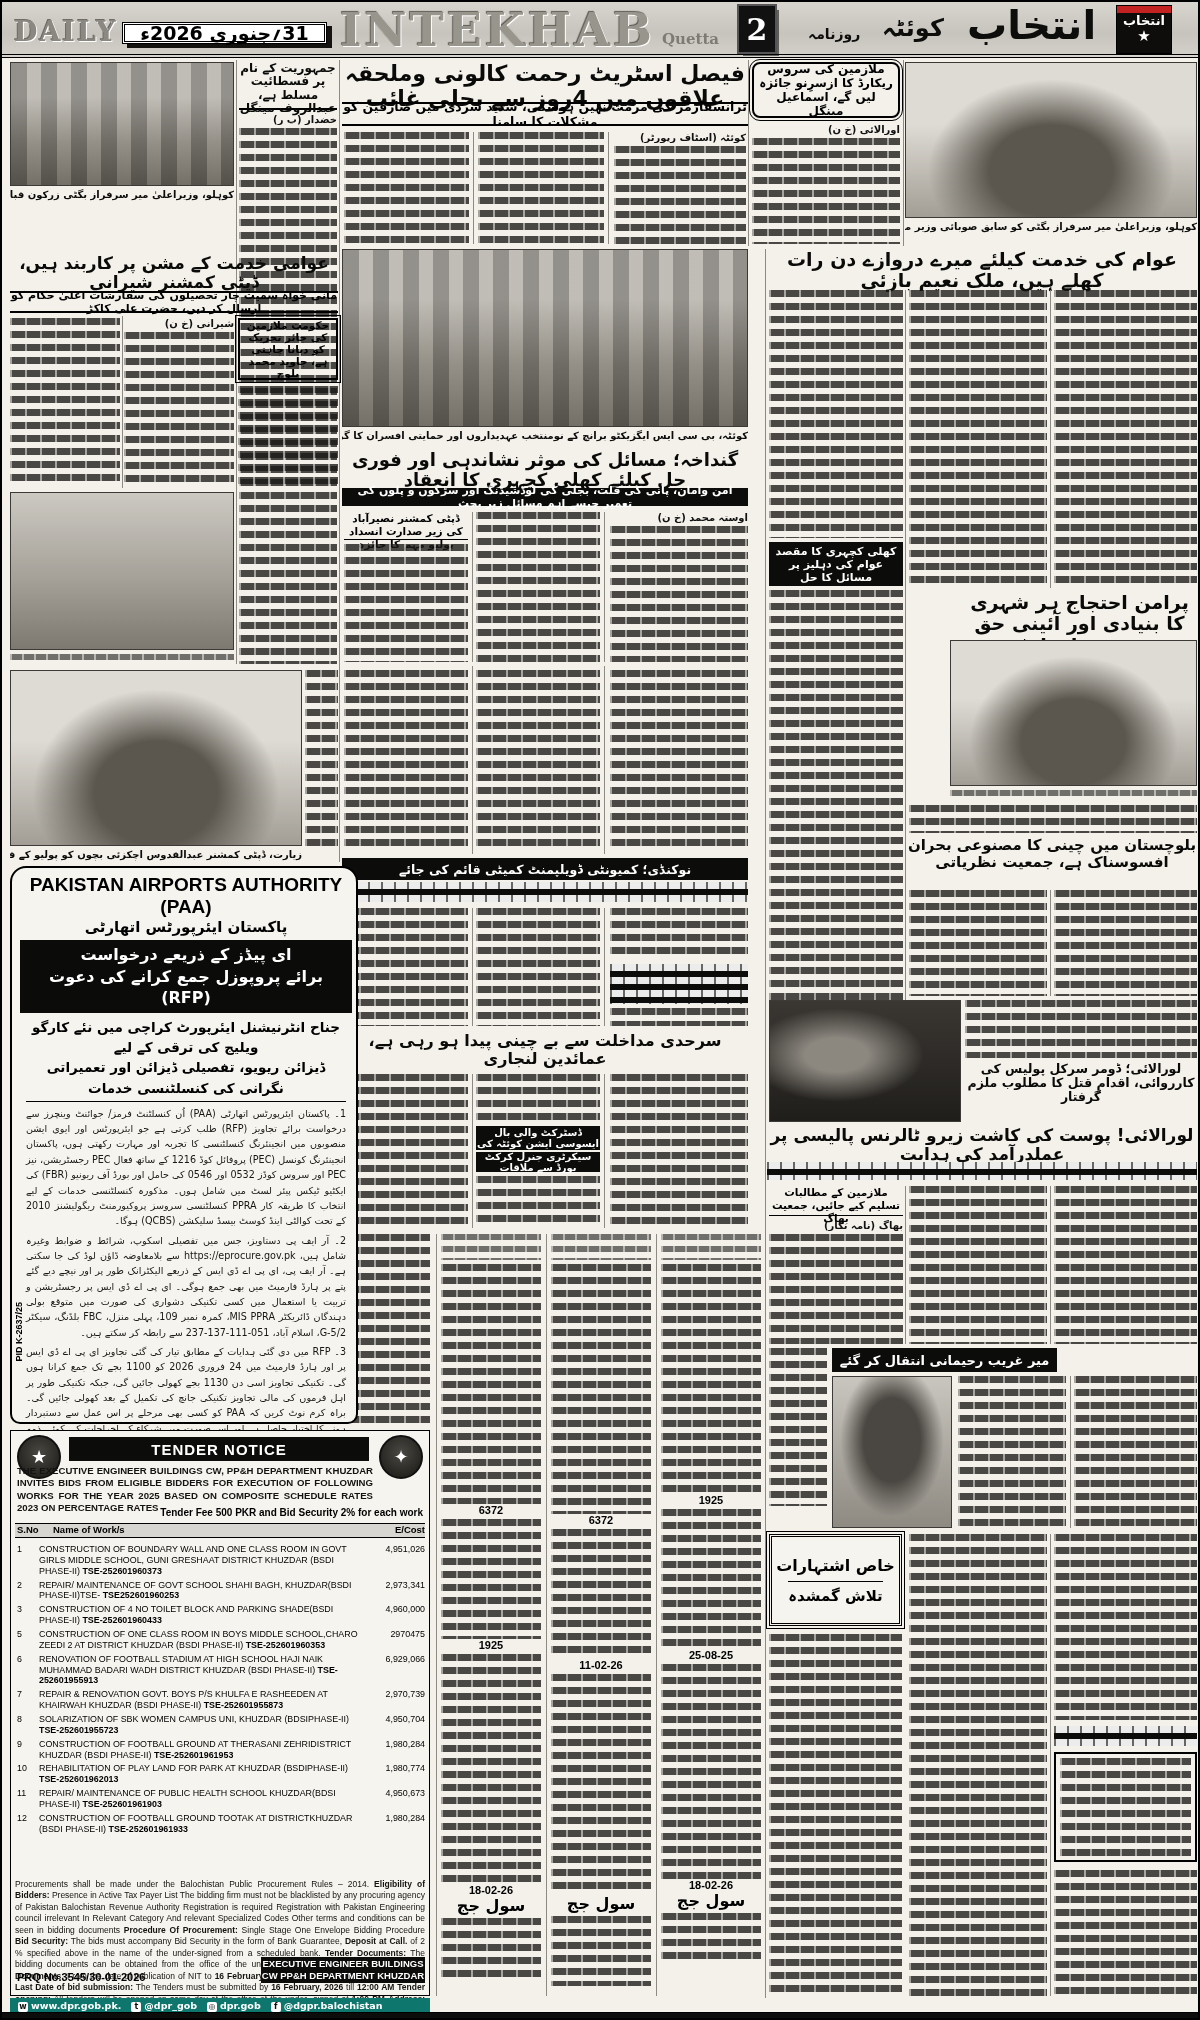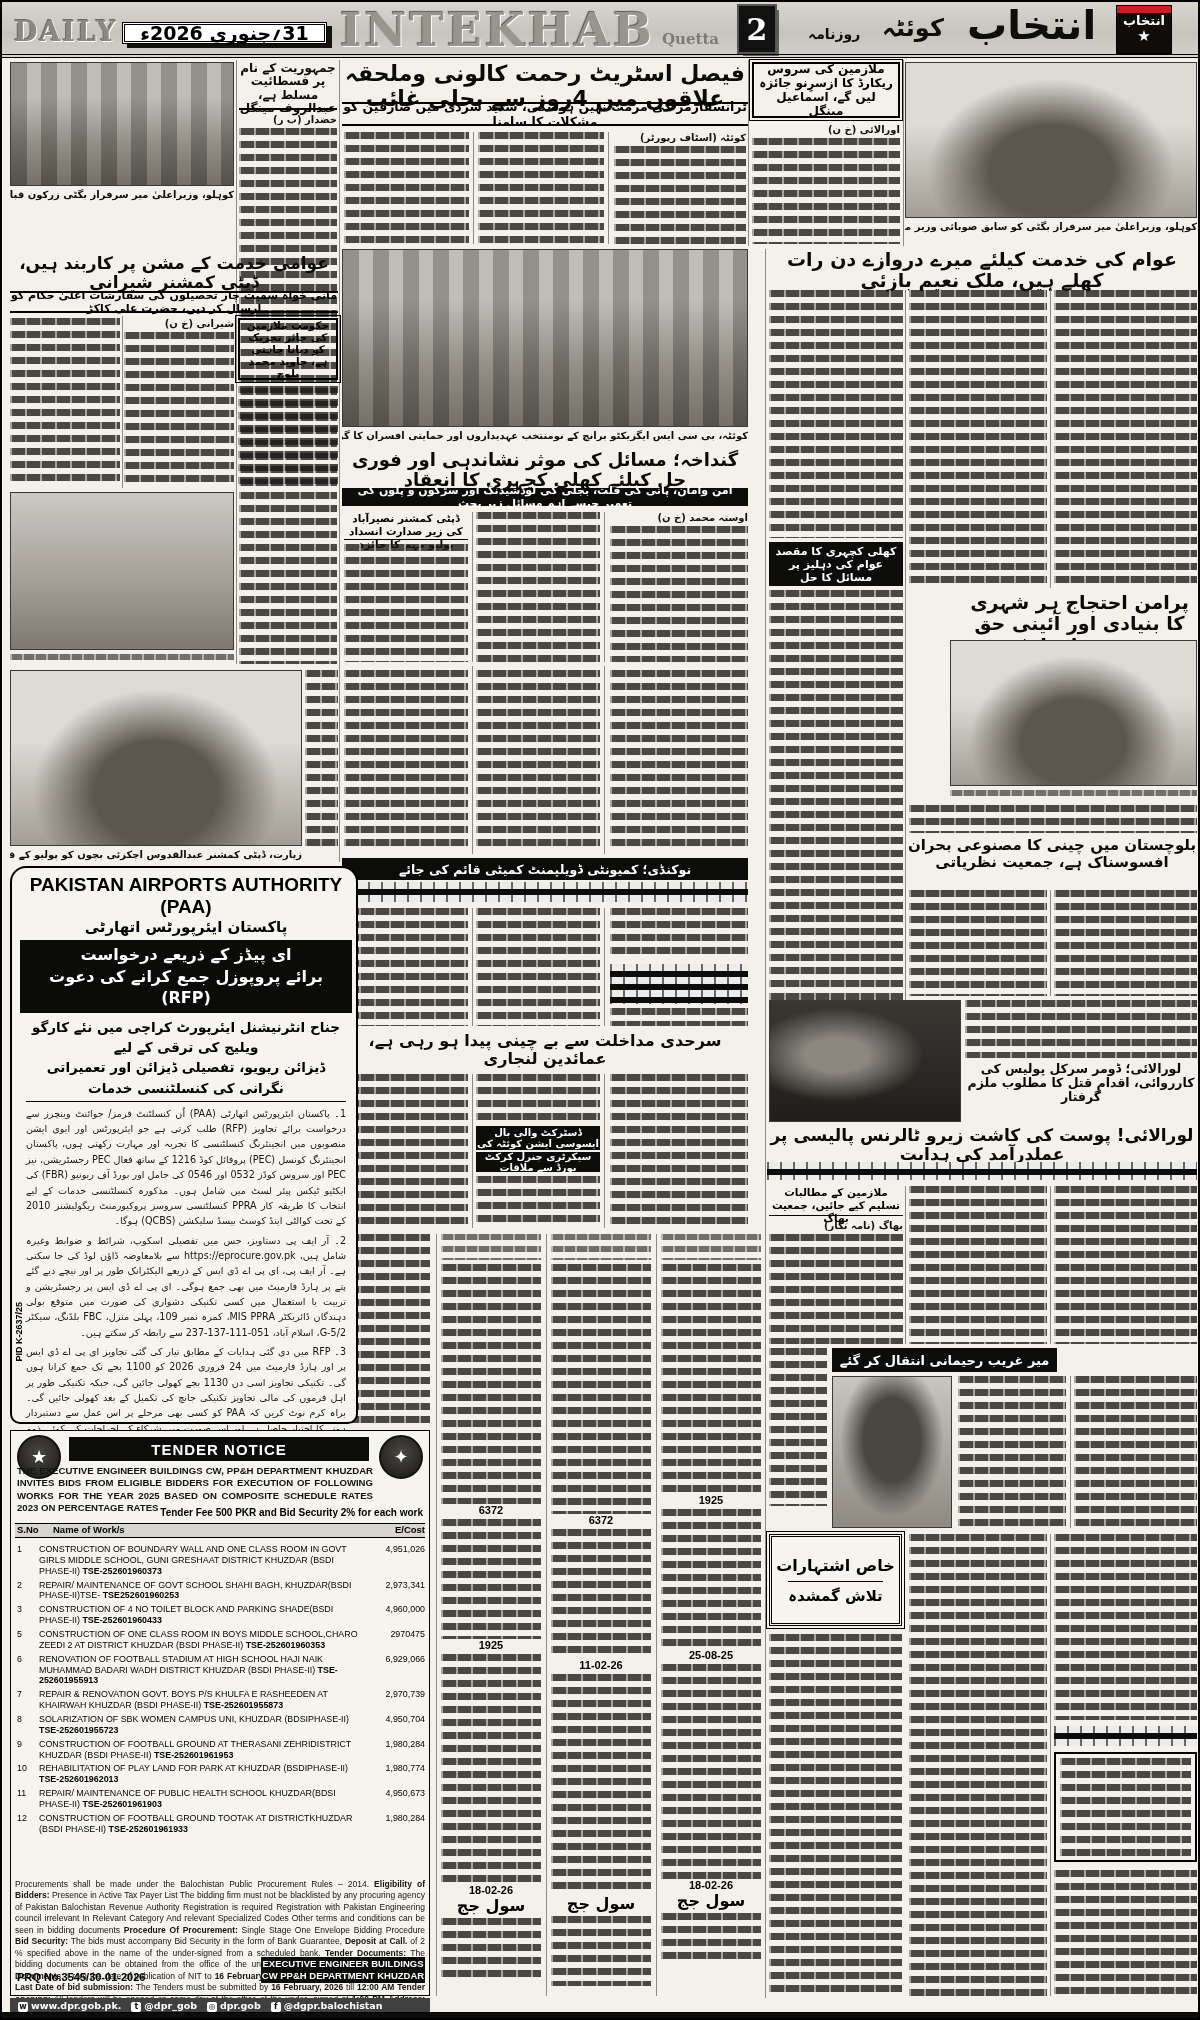--- a/index.html
+++ b/index.html
@@ -56,21 +56,21 @@
   .thead{display:flex;background:#d8d6d1;border-top:1px solid #000;border-bottom:1px solid #000;font-weight:bold;font-size:9.5px;}
   .trow{display:flex;font-size:8.9px;line-height:1.22;margin-top:3px;}
   .tno{width:22px;flex:none;padding-left:2px;}
   .tname{flex:1;padding-right:4px;}
   .tname b{font-weight:bold;}
   .tcost{width:56px;flex:none;text-align:right;}
   .terms{font-size:8.5px;line-height:1.35;text-align:justify;color:#14130f;margin:0;}
   .terms .bseg{font-weight:bold;}
   .prq{font-weight:bold;font-size:11px;}
   .signoff{background:#0c0c0b;color:#fff;font-weight:bold;font-size:9.5px;text-align:center;line-height:1.3;display:flex;flex-direction:column;justify-content:center;}
-  .foot{background:#404040;color:#fff;font-size:9.5px;font-weight:bold;display:flex;align-items:center;gap:10px;padding:0 8px;}
+  .foot{background:#0f766e;color:#fff;font-size:9.5px;font-weight:bold;display:flex;align-items:center;gap:10px;padding:0 8px;}
   .sicon{display:inline-flex;width:10px;height:10px;border-radius:2px;background:#fff;color:#0c0c0b;font-size:8px;font-weight:bold;align-items:center;justify-content:center;margin-right:3px;}
   
   .adbox{border:3px double #000;outline:1px solid #000;outline-offset:2px;background:#f6f4ee;display:flex;flex-direction:column;align-items:center;justify-content:center;gap:6px;}
   .adbox .l1{font-weight:bold;font-size:16px;direction:rtl;}
   .adbox .l2{font-weight:bold;font-size:15px;direction:rtl;border-top:1px solid #000;padding-top:5px;}
   .ntoken{font-weight:bold;font-size:11px;text-align:center;font-family:"Liberation Sans",sans-serif;}
   .nsig{direction:rtl;text-align:center;font-weight:bold;font-size:16px;}
   .pgbottom{left:0;top:2010px;width:1196px;height:6px;border-top:1px solid #000;background:#0c0c0b;}
 </style>
 </head>
@@ -111,21 +111,21 @@
   <div class="abs hl" style="left:340px;top:60px;width:406px;height:38px;font-size:22px;">فیصل اسٹریٹ رحمت کالونی وملحقہ علاقوں میں 4روز سے بجلی غائب</div>
   <div class="abs subbar" style="left:340px;top:100px;width:406px;height:24px;font-size:12.5px;">ٹرانسفارمر کی مرمت نہیں ہوسکی، شدید سردی میں صارفین کو مشکلات کا سامنا</div>
   <div class="abs dateline" style="left:612px;top:130px;width:132px;">کوئٹہ (اسٹاف رپورٹر)</div>
   <div class="abs tf" style="left:612px;top:144px;width:132px;height:98px;"></div>
   <div class="abs vr" style="left:606px;top:130px;height:112px;"></div>
   <div class="abs tf" style="left:476px;top:130px;width:126px;height:112px;"></div>
   <div class="abs vr" style="left:471px;top:130px;height:112px;"></div>
   <div class="abs tf" style="left:342px;top:130px;width:125px;height:112px;"></div>
 
   <div class="abs vr" style="left:746px;top:58px;height:186px;"></div>
-  <div class="abs boxhead" style="left:750px;top:60px;width:148px;height:56px;font-size:12px;">ملازمین کی سروس ریکارڈ کا ازسرِنو جائزہ لیں گے، اسماعیل مینگل</div>
+  <div class="abs boxhead" style="left:750px;top:60px;width:148px;height:56px;font-size:12px;border-radius:8px;">ملازمین کی سروس ریکارڈ کا ازسرِنو جائزہ لیں گے، اسماعیل مینگل</div>
   <div class="abs dateline" style="left:750px;top:122px;width:148px;">اورالائی (خ ن)</div>
   <div class="abs tf" style="left:750px;top:136px;width:148px;height:106px;"></div>
   <div class="abs vr" style="left:901px;top:58px;height:186px;"></div>
 
   <div class="abs ph meeting" style="left:903px;top:60px;width:292px;height:156px;"></div>
   <div class="abs cap" style="left:903px;top:219px;width:292px;height:14px;">کوہلو، وزیراعلیٰ میر سرفراز بگٹی کو سابق صوبائی وزیر میر نصیب اللہ مری دستار پہنا رہے ہیں</div>
 
   <div class="abs hl" style="left:8px;top:252px;width:328px;height:34px;font-size:17px;">عوامی خدمت کے مشن پر کاربند ہیں، ڈپٹی کمشنر شیرانی</div>
   <div class="abs subbar" style="left:8px;top:289px;width:328px;height:22px;font-size:11px;">مانی خواہ سمیت چار تحصیلوں کی سفارشات اعلیٰ حکام کو ارسال کر دیں، حضرت علی کاکڑ</div>
   <div class="abs dateline" style="left:122px;top:316px;width:110px;">شیرانی (خ ن)</div>

